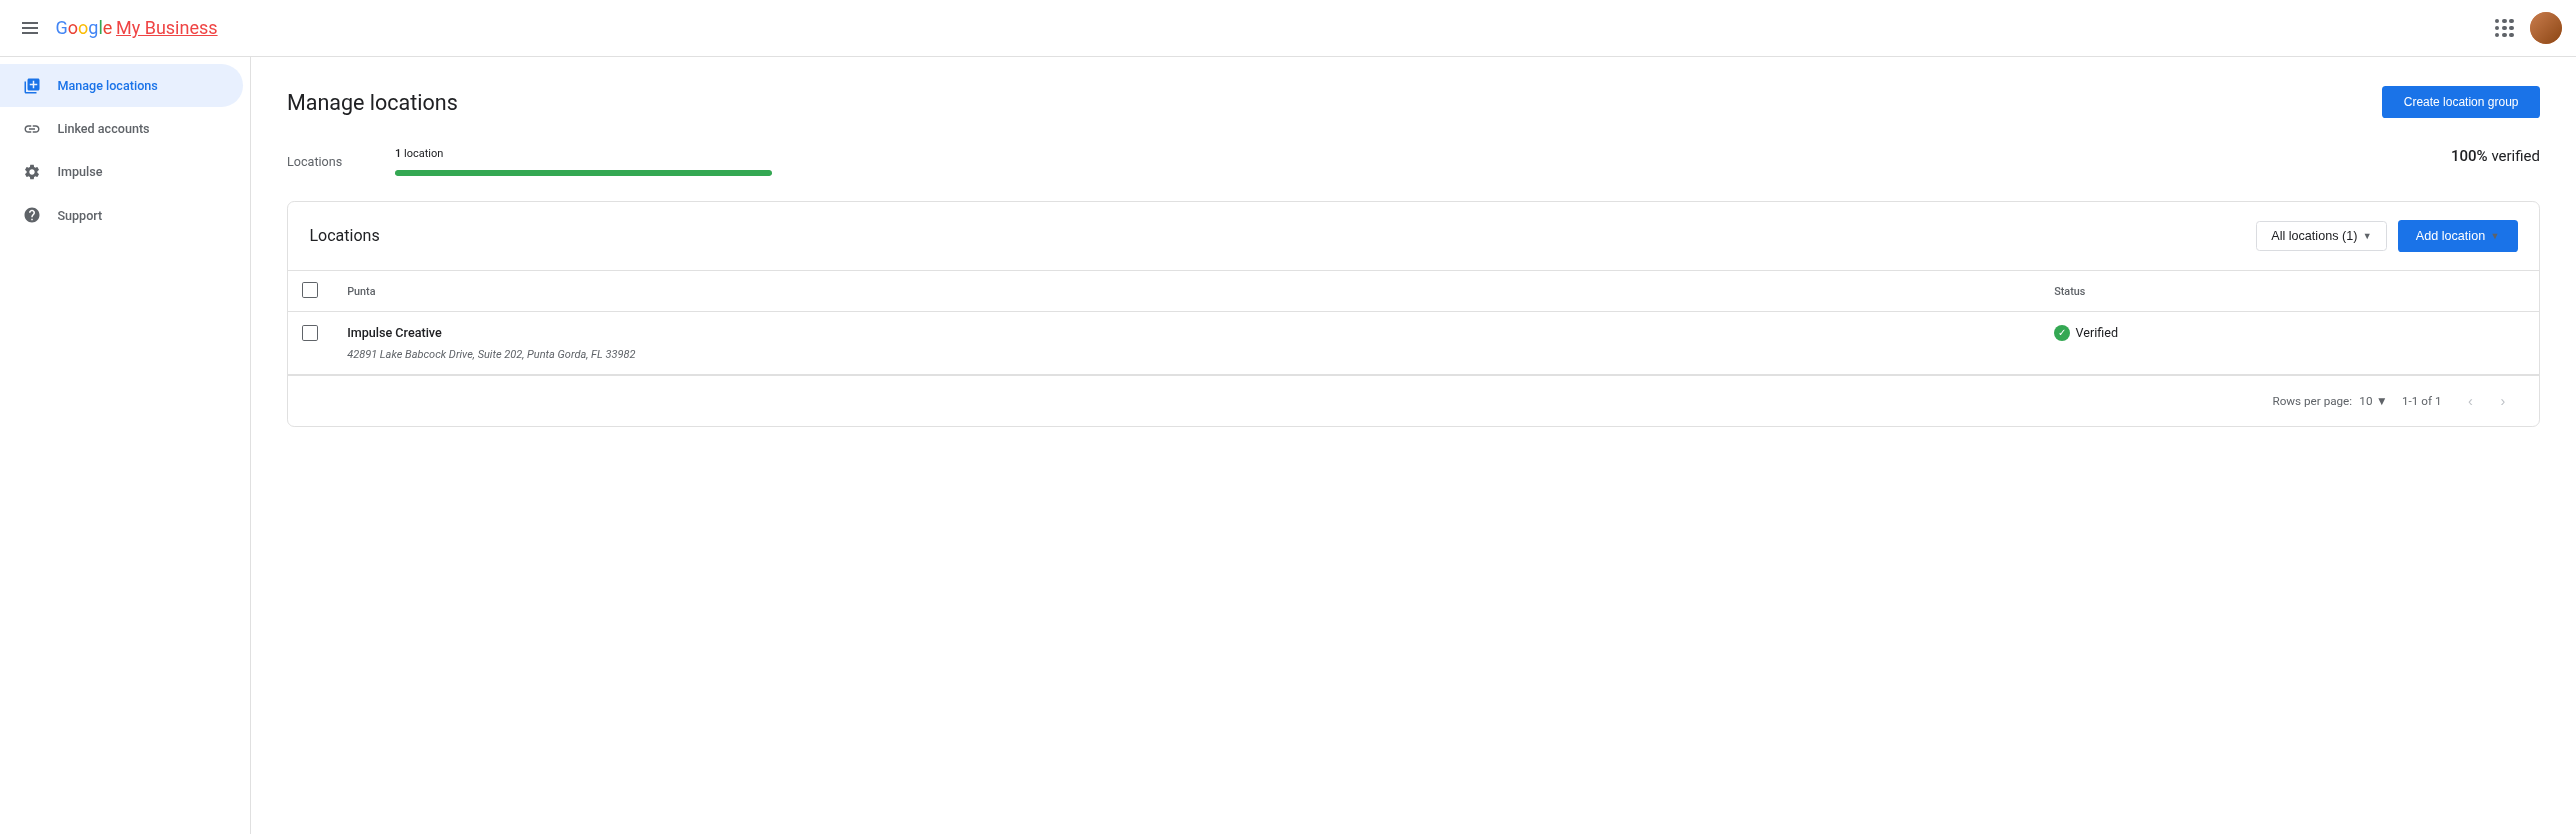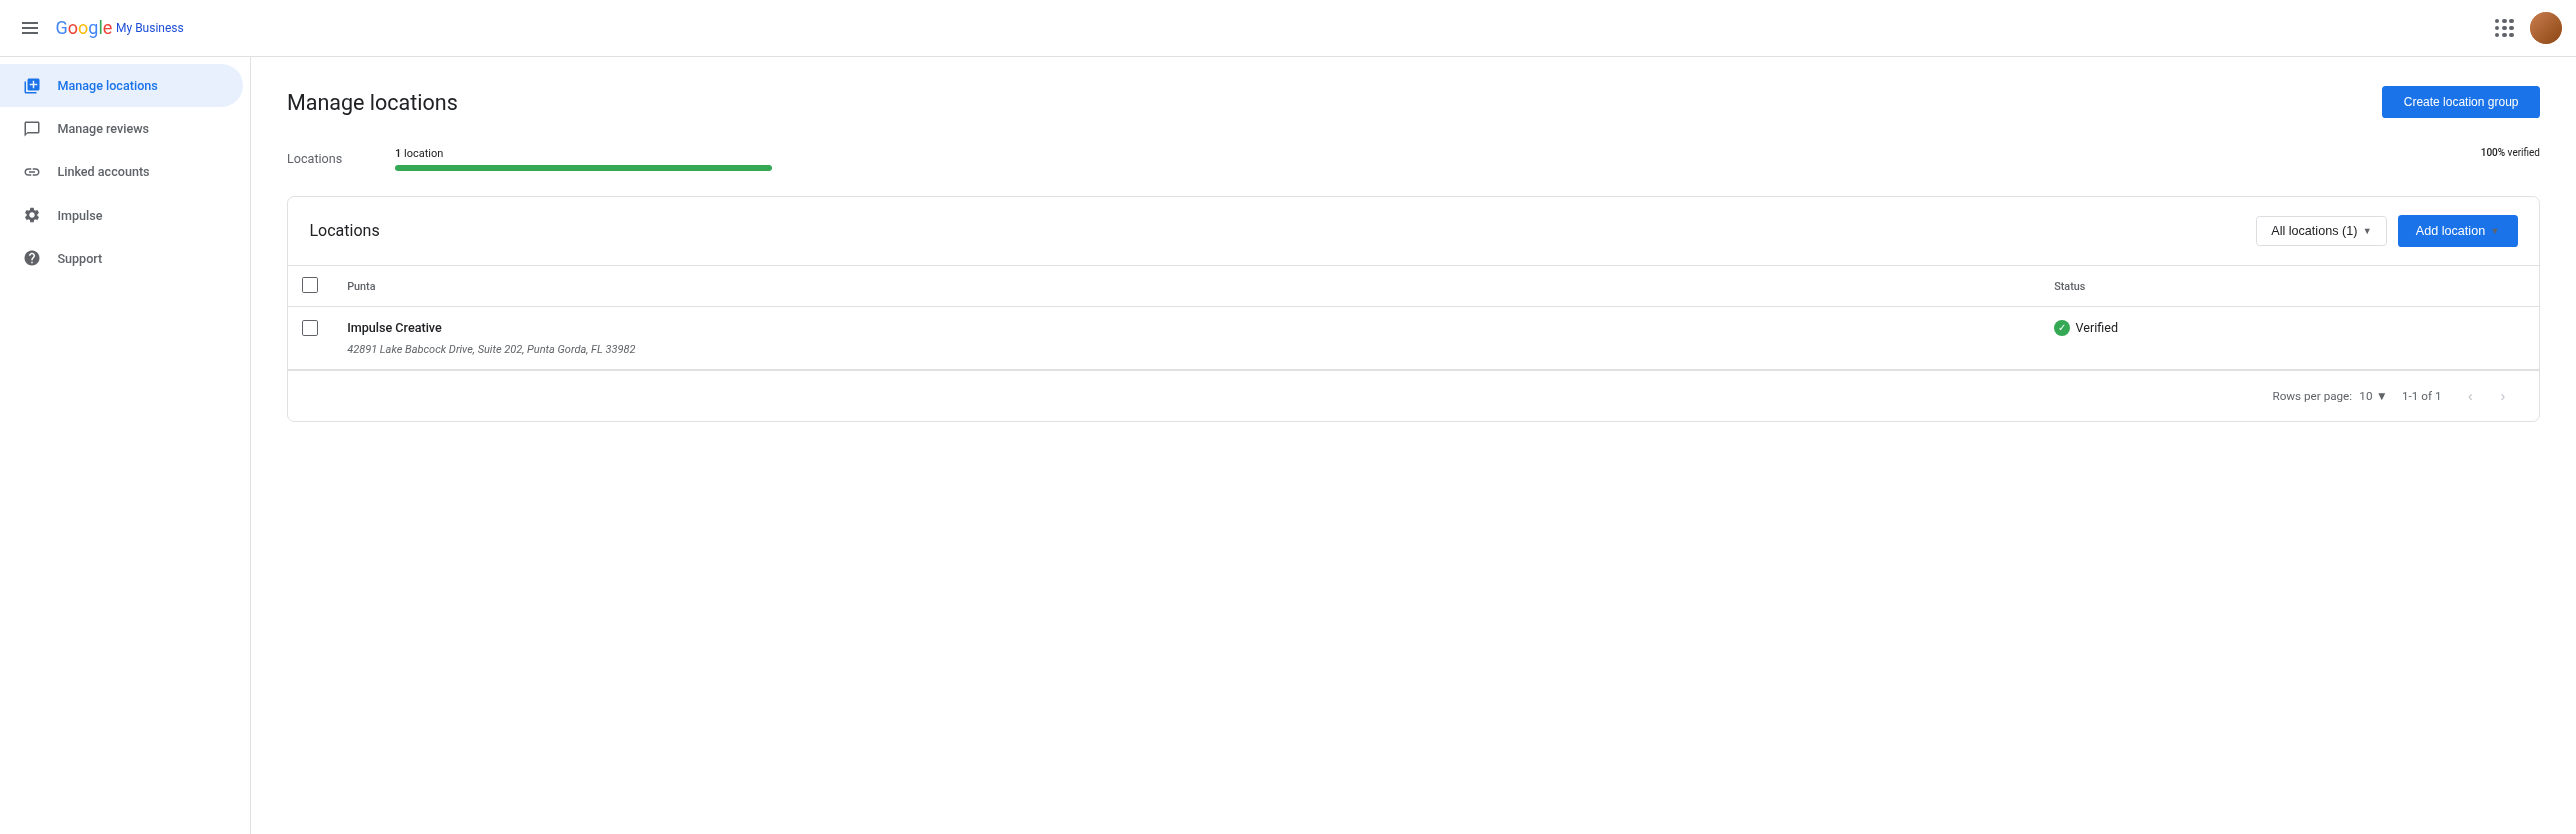--- a/index.html
+++ b/index.html
@@ -42,23 +42,24 @@
       font-size: 18px;
     }
     .logo-google {
       display: flex;
     }
     .g-blue { color: #4285F4; }
     .g-red { color: #EA4335; }
     .g-yellow { color: #FBBC05; }
     .g-green { color: #34A853; }
     .logo-product {
-      font-size: 12px;
-      color: #1d4ed8;
+      font-size: 18px;
+      color: #ef4444;
       font-weight: 400;
+      text-decoration: underline;
     }
     .header-right {
       margin-left: auto;
       display: flex;
       align-items: center;
       gap: 7.2px;
     }
     .grid-icon {
       width: 36px;
       height: 36px;
@@ -184,21 +185,21 @@
       display: flex;
       justify-content: space-between;
       margin-bottom: 5.4px;
     }
     .stat-count {
       font-size: 11px;
       color: #202124;
     }
     .stat-count strong { font-weight: 500; }
     .stat-verified {
-      font-size: 10px;
+      font-size: 15px;
       color: #202124;
     }
     .stat-verified strong { font-weight: 500; }
     .progress-bar {
       height: 5.4px;
       background: #e0e0e0;
       border-radius: 2.7px;
       overflow: hidden;
       max-width: 377px;
     }
@@ -417,28 +418,20 @@
 <div class="layout">
 
   <nav class="sidebar">
     <div class="sidebar-item active">
       <span class="sidebar-icon">
         <svg width="18" height="18" viewBox="0 0 24 24" fill="currentColor">
           <path d="M4 6H2v14c0 1.1.9 2 2 2h14v-2H4V6zm16-4H8c-1.1 0-2 .9-2 2v12c0 1.1.9 2 2 2h12c1.1 0 2-.9 2-2V4c0-1.1-.9-2-2-2zm-1 9h-4v4h-2v-4H9V9h4V5h2v4h4v2z"></path>
         </svg>
       </span>
       <span>Manage locations</span>
-    </div>
-    <div class="sidebar-item">
-      <span class="sidebar-icon">
-        <svg width="18" height="18" viewBox="0 0 24 24" fill="currentColor">
-          <path d="M20 2H4c-1.1 0-2 .9-2 2v18l4-4h14c1.1 0 2-.9 2-2V4c0-1.1-.9-2-2-2zm0 14H6l-2 2V4h16v12z"></path>
-        </svg>
-      </span>
-      <span>Manage reviews</span>
     </div>
     <div class="sidebar-item">
       <span class="sidebar-icon">
         <svg width="18" height="18" viewBox="0 0 24 24" fill="currentColor">
           <path d="M3.9 12c0-1.71 1.39-3.1 3.1-3.1h4V7H7c-2.76 0-5 2.24-5 5s2.24 5 5 5h4v-1.9H7c-1.71 0-3.1-1.39-3.1-3.1zM8 13h8v-2H8v2zm9-6h-4v1.9h4c1.71 0 3.1 1.39 3.1 3.1s-1.39 3.1-3.1 3.1h-4V17h4c2.76 0 5-2.24 5-5s-2.24-5-5-5z"></path>
         </svg>
       </span>
       <span>Linked accounts</span>
     </div>
     <div class="sidebar-item">

